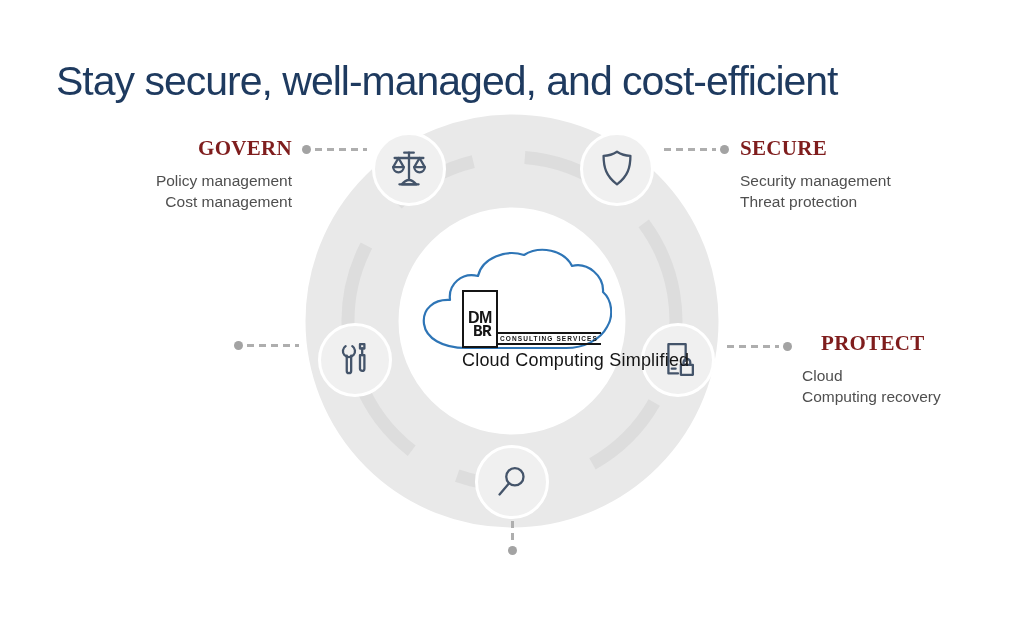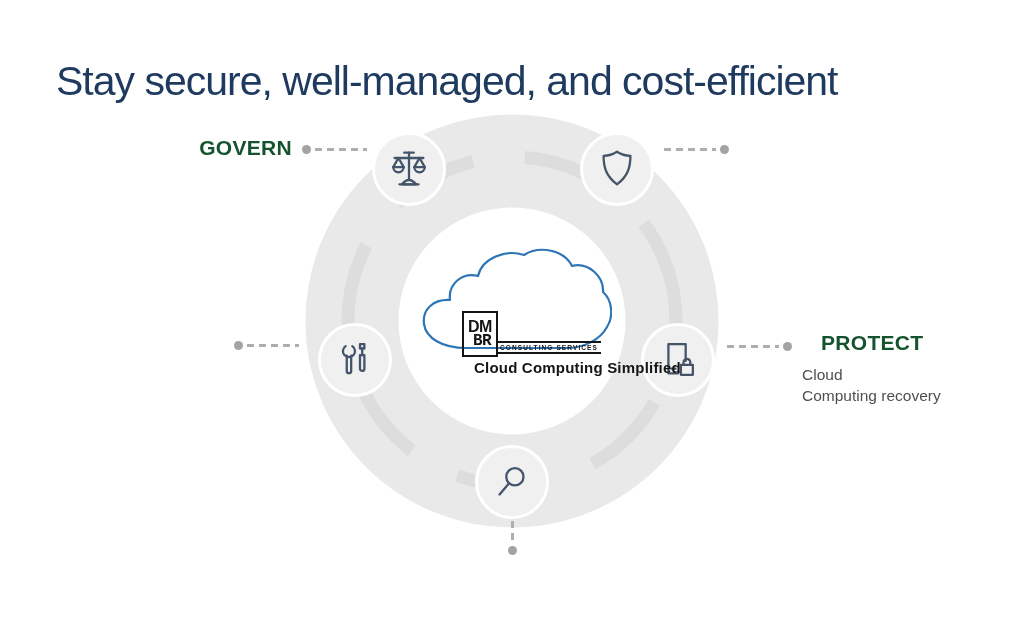--- a/index.html
+++ b/index.html
@@ -19,45 +19,45 @@
 
   
   .conn-h{position:absolute;display:flex;align-items:center;gap:4px;height:9px;}
   .conn-v{position:absolute;display:flex;flex-direction:column;align-items:center;gap:3px;}
   .dot{width:9px;height:9px;border-radius:50%;background:#a3a3a3;flex:0 0 auto;}
   .dash-h{width:52px;height:3px;background:repeating-linear-gradient(90deg,#aeaeae 0 7px,transparent 7px 12px);}
   .dash-v{width:3px;height:22px;background:repeating-linear-gradient(180deg,#aeaeae 0 7px,transparent 7px 12px);}
 
   
   .sec{position:absolute;}
-  .sec .h{font-size:21px;font-weight:700;letter-spacing:0.3px;color:#14532d;white-space:nowrap;}
+  .sec .h{font-size:21px;font-weight:700;letter-spacing:0.3px;color:#7f1d1d;white-space:nowrap;font-family:Liberation Serif, serif;}
   .sec .items{margin-top:9px;font-size:15.5px;line-height:21px;color:#4f4f4f;}
   .sec .items div{white-space:nowrap;}
   .align-r{text-align:right;}
   .align-c{text-align:center;}
 
   .sec-govern{right:732px;top:136px;}
   .sec-secure{left:740px;top:136px;}
   .sec-configure{right:795px;top:331px;}
   .sec-protect{left:802px;top:331px;}
   .sec-protect .h{margin-left:19px;}
   .sec-monitor{left:312px;top:558px;width:400px;}
   .sec-monitor .items{margin-top:3px;line-height:20.5px;}
 
   
   .cloud-wrap{position:absolute;left:416px;top:246px;width:196px;height:106px;}
   .logo{position:absolute;left:462px;top:290px;color:#151515;}
   .logo-row{display:flex;align-items:flex-end;}
   .monogram{width:32px;height:36px;border:2px solid #151515;font-weight:700;font-size:16px;line-height:15px;
-            letter-spacing:-0.5px;padding-top:6px;overflow:visible;flex:0 0 auto;margin-top:21px;}
+            letter-spacing:-0.5px;padding-top:18px;overflow:visible;flex:0 0 auto;}
   .monogram .l1{margin-left:4px;}
   .monogram .l2{margin-left:9px;font-family:Liberation Mono, monospace;}
   .consult{font-size:6.5px;letter-spacing:1.1px;font-weight:700;border-top:2px solid #151515;
            border-bottom:2px solid #151515;padding:1px 3px 1px 3px;margin-left:-1px;margin-bottom:3px;white-space:nowrap;}
-  .tagline{font-size:15px;font-weight:700;letter-spacing:0.2px;margin-top:2px;white-space:nowrap;margin-left:12px;}
+  .tagline{font-size:18px;font-weight:400;letter-spacing:0.2px;margin-top:2px;white-space:nowrap;}
 </style>
 </head>
 <body>
 
 <div class="stage">
 
   <div class="title">Stay secure, well-managed, and cost-efficient</div>
 
   <svg class="ring-layer" width="1024" height="629">
     <circle cx="512" cy="321" r="160" fill="none" stroke="#e9e9e9" stroke-width="93"></circle>
@@ -126,22 +126,33 @@
     <span class="dash-h"></span>
     <span class="dot"></span>
   </div>
   <div class="conn-v" style="left:508px;top:521px;">
     <span class="dash-v"></span>
     <span class="dot"></span>
   </div>
 
   <div class="sec sec-govern align-r">
     <div class="h">GOVERN</div>
+    <div class="items">
+      <div>Policy management</div>
+      <div>Cost management</div>
+    </div>
   </div>
 
+  <div class="sec sec-secure">
+    <div class="h">SECURE</div>
+    <div class="items">
+      <div>Security management</div>
+      <div>Threat protection</div>
+    </div>
+  </div>
 
 
   <div class="sec sec-protect">
     <div class="h">PROTECT</div>
     <div class="items">
       <div>Cloud</div>
       <div>Computing recovery</div>
     </div>
   </div>
 

